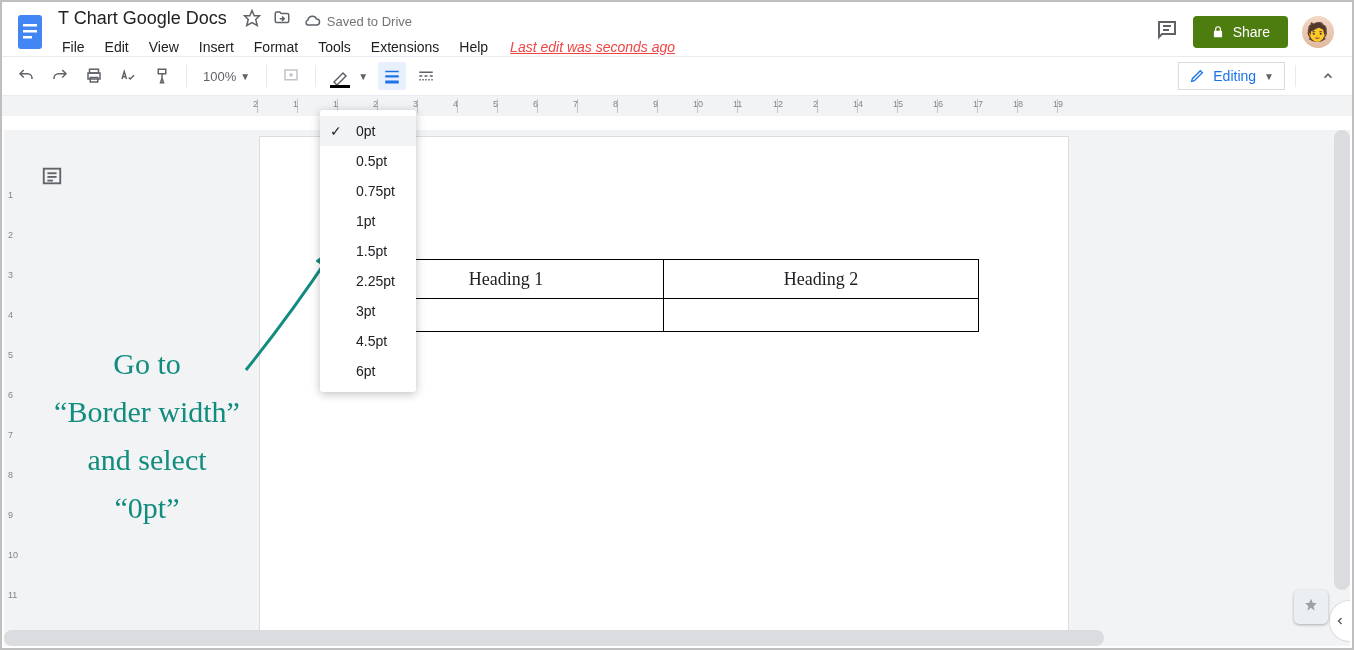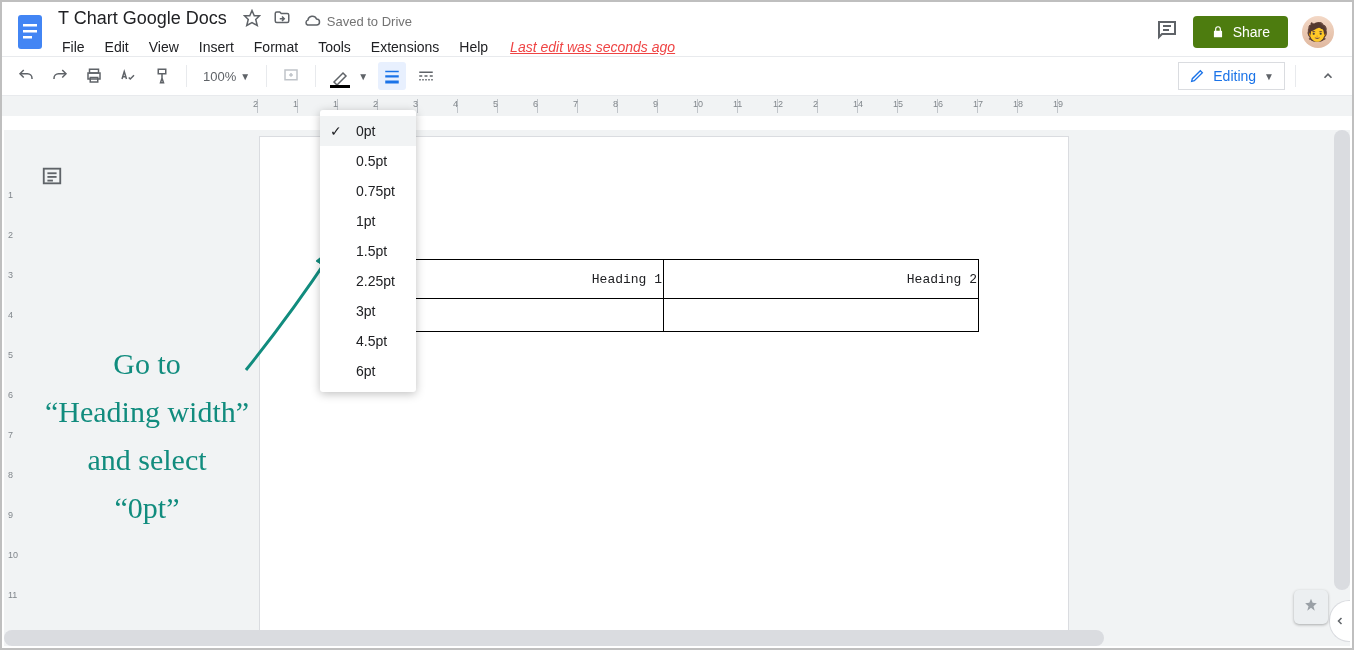--- a/index.html
+++ b/index.html
@@ -38,21 +38,21 @@
   .vruler { position:absolute; left:0; top:0; bottom:0; width:20px; background:#f1f3f4; font-size:9px; color:#80868b; }
   .vruler .vt { position:absolute; left:4px; }
   .scrollv { position:absolute; right:0; top:0; bottom:0; width:16px; background:#f1f3f4; }
   .scrollv-thumb { position:absolute; top:0; width:100%; height:460px; background:#dadce0; border-radius:8px; }
   .scrollh { position:absolute; left:0; right:16px; bottom:0; height:16px; background:#f1f3f4; }
   .scrollh-thumb { position:absolute; left:0; height:100%; width:1100px; background:#dadce0; border-radius:8px; }
   .page { position:absolute; left:255px; top:6px; width:808px; height:560px; background:#fff; border:1px solid #dadce0; }
   .outline-icon { position:absolute; left:34px; top:32px; width:28px; height:28px; color:#5f6368; display:flex; align-items:center; justify-content:center; cursor:pointer; }
   
   .tbl { position:absolute; left:88px; top:122px; border-collapse:collapse; }
-  .tbl td { border:1px solid #000; width:312px; text-align:right; font-family:Liberation Mono, monospace; font-size:13px; }
+  .tbl td { border:1px solid #000; width:312px; text-align:center; font-family:Liberation Serif, serif; font-size:18px; }
   .tbl .r1 td { height:36px; }
   .tbl .r2 td { height:30px; }
   
   .dropdown { position:absolute; left:318px; top:108px; width:96px; background:#fff; box-shadow:0 2px 10px rgba(0,0,0,0.25); border-radius:3px; padding:6px 0; z-index:50; }
   .dd-item { padding:7px 10px 7px 36px; font-size:14px; color:#202124; position:relative; cursor:pointer; }
   .dd-item.sel { background:#f1f3f4; }
   .dd-item .chk { position:absolute; left:10px; top:7px; font-size:14px; }
   
   .anno { position:absolute; left:28px; top:210px; width:230px; font-family:"Comic Sans MS", "Marker Felt", cursive; color:#118c7e; font-size:30px; line-height:1.6; text-align:center; z-index:40; }
   .anno-arrow { position:absolute; left:230px; top:110px; z-index:40; }
@@ -307,21 +307,21 @@
         <tr class="r2">
           <td></td>
           <td></td>
         </tr>
       </tbody>
         </table>
     </div>
 
     <div class="anno">
       <span>Go to</span><br>
-      <span>“Heading width”</span><br>
+      <span>“Border width”</span><br>
       <span>and select</span><br>
       <span>“0pt”</span>
     </div>
     <svg class="anno-arrow" width="120" height="140">
       <defs>
           <marker id="ah" markerWidth="10" markerHeight="10" refX="8" refY="3" orient="auto">
             <path d="M0,0 L0,6 L9,3 z" fill="#118c7e"></path>
           </marker>
         </defs>
       <path d="M12 130 Q60 70 102 6" stroke="#118c7e" stroke-width="3" fill="none" marker-end="url(#ah)"></path>

